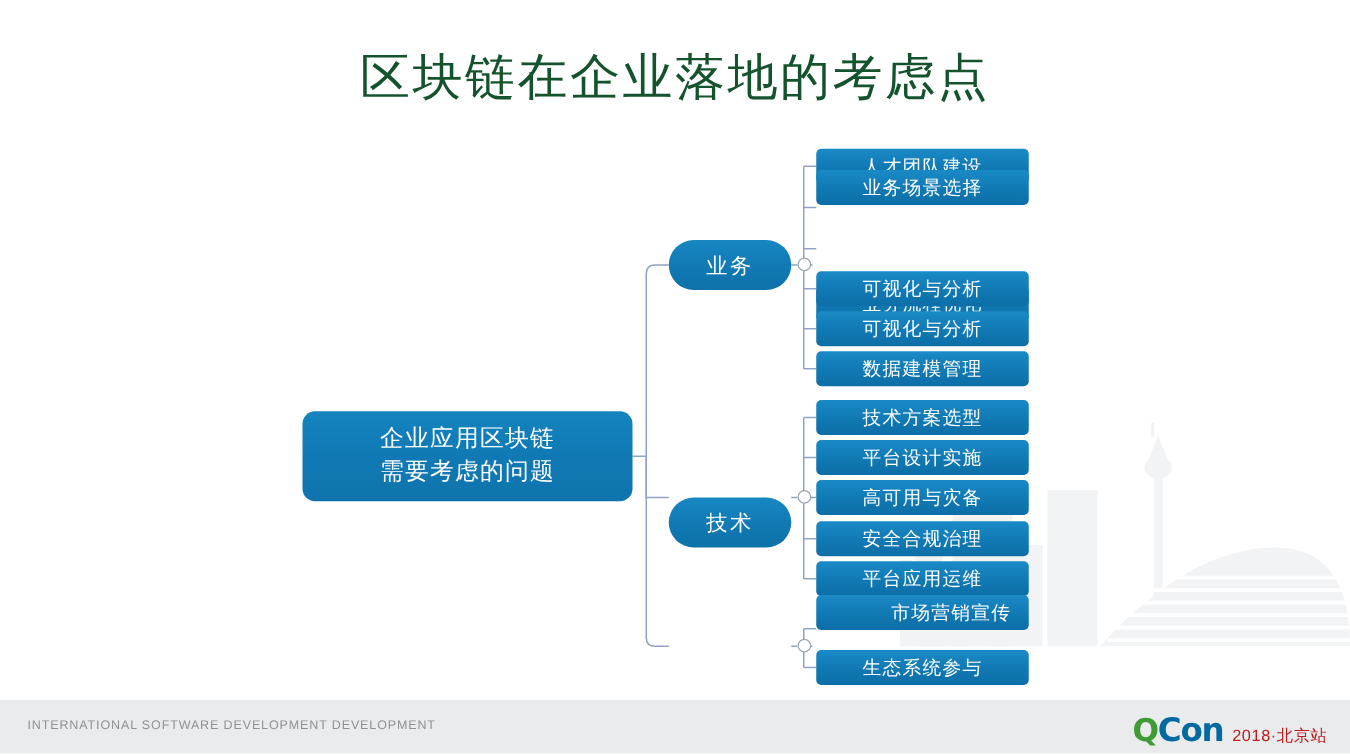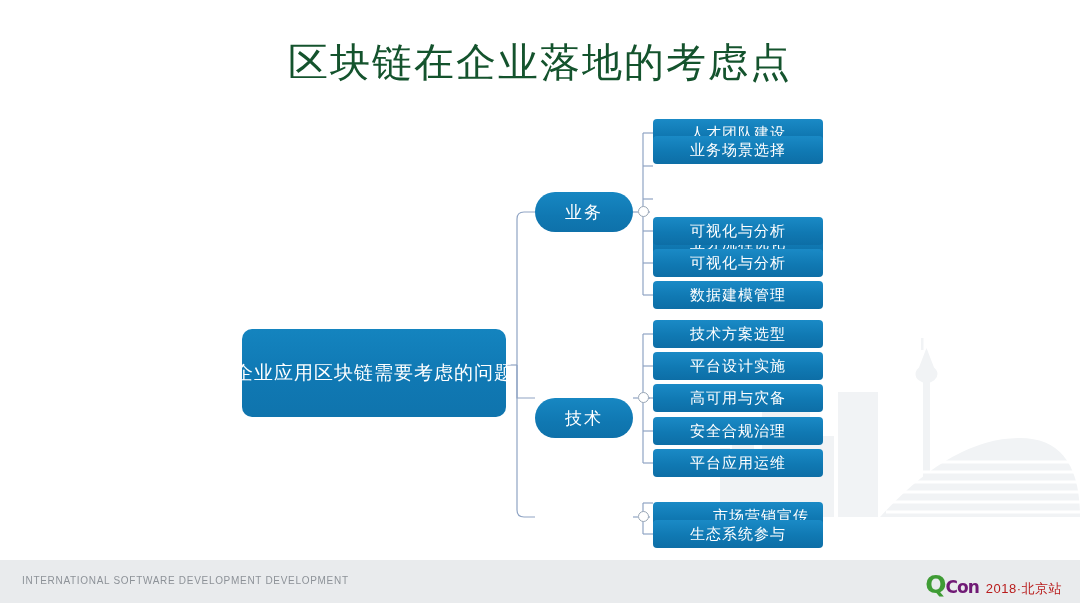--- a/index.html
+++ b/index.html
@@ -66,27 +66,27 @@
     justify-content: center;
     text-align: center;
     white-space: nowrap;
   }
 
   
   .node-root {
     left: 242px;
     top: 329px;
     width: 264px;
-    height: 88px;
+    height: 72px;
     border-radius: 10px;
     background: linear-gradient(180deg, #1484bf 0%, #1079b4 50%, #0f74ad 100%);
     font-size: 19px;
     line-height: 26px;
     letter-spacing: 1px;
-    flex-direction: row;
+    flex-direction: column;
   }
   .node-root span { display: block; }
 
   
   .node-branch {
     width: 98px;
     height: 40px;
     border-radius: 20px;
     background: linear-gradient(180deg, #1787c2 0%, #1078b2 60%, #0e71aa 100%);
     font-size: 17px;
@@ -145,23 +145,23 @@
     align-items: baseline;
   }
   .brand-q {
     font-size: 25px;
     font-weight: bold;
     color: #3f9c35;
     letter-spacing: -1px;
     font-family: "DejaVu Sans", sans-serif;
   }
   .brand-con {
-    font-size: 17px;
+    font-size: 26px;
     font-weight: bold;
-    color: #701a75;
+    color: #0369a1;
     letter-spacing: -1px;
     font-family: "DejaVu Sans", sans-serif;
   }
   .brand-edition {
     font-size: 13px;
     color: #b91c1c;
     margin-left: 7px;
     letter-spacing: 0.5px;
   }
 </style>
@@ -256,21 +256,21 @@
     <div class="node node-leaf" style="top:217px;">可视化与分析</div>
     <div class="node node-leaf" style="top:249px;">可视化与分析</div>
     <div class="node node-leaf" style="top:281px;">数据建模管理</div>
 
     <div class="node node-leaf" style="top:320px;">技术方案选型</div>
     <div class="node node-leaf" style="top:352px;">平台设计实施</div>
     <div class="node node-leaf" style="top:384px;">高可用与灾备</div>
     <div class="node node-leaf" style="top:417px;">安全合规治理</div>
     <div class="node node-leaf" style="top:449px;">平台应用运维</div>
 
-    <div class="node node-leaf" style="top:502px;padding-left:46px;">市场营销宣传</div>
+    <div class="node node-leaf" style="top:476px;padding-left:46px;">市场营销宣传</div>
     <div class="node node-leaf" style="top:520px;">生态系统参与</div>
   </div>
 
   <div class="footer">
     <div class="footer-text">INTERNATIONAL SOFTWARE DEVELOPMENT DEVELOPMENT</div>
     <div class="brand">
       <span class="brand-q">Q</span>
       <span class="brand-con">Con</span>
       <span class="brand-edition">2018·北京站</span>
     </div>

